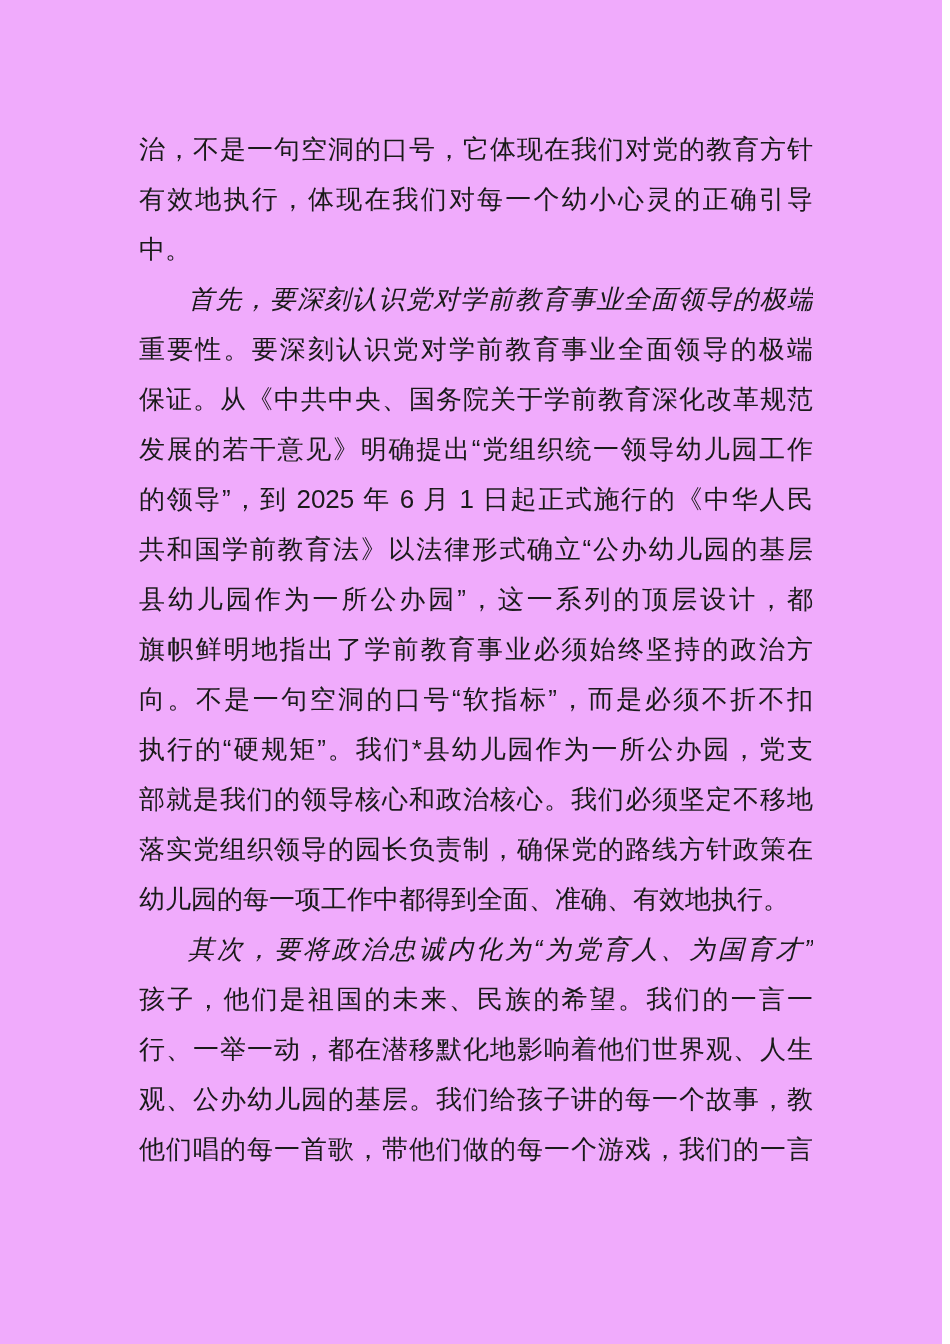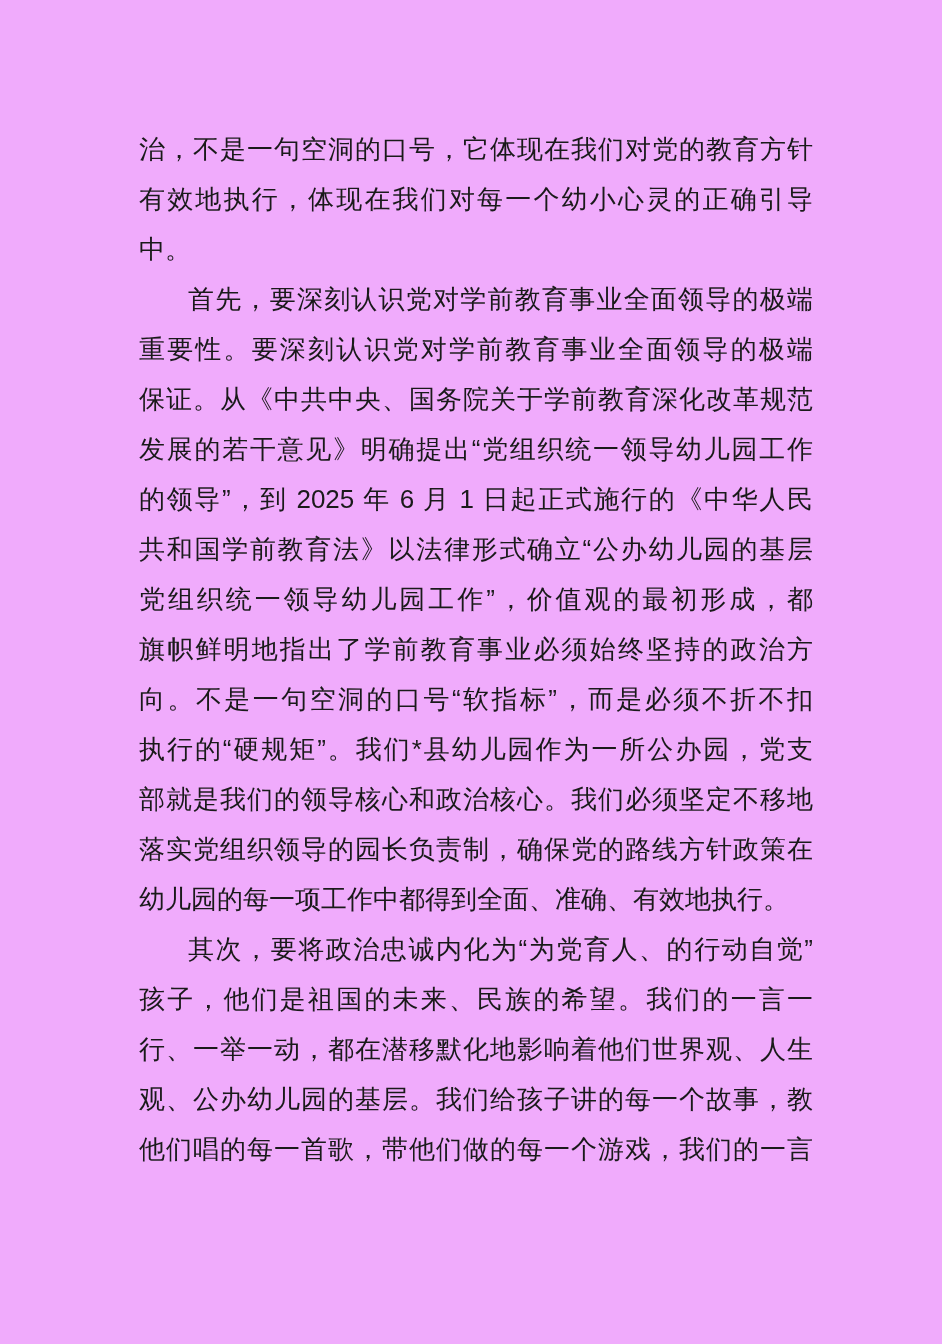--- a/index.html
+++ b/index.html
@@ -32,48 +32,49 @@
     color: #1a1a1a;
     text-align: justify;
     text-align-last: justify;
     overflow: hidden;
   }
   .line.para-end {
     text-align-last: left;
   }
   .line.indent {
     padding-left: 49px;
+    font-style: italic;
   }
 </style>
 </head>
 <body>
 
 <div class="page">
   <div class="content" id="document-body">
       <div class="paragraph">
         <div class="line">治，不是一句空洞的口号，它体现在我们对党的教育方针</div>
         <div class="line">有效地执行，体现在我们对每一个幼小心灵的正确引导</div>
         <div class="line para-end">中。</div>
       </div>
       <div class="paragraph">
         <div class="line indent">首先，要深刻认识党对学前教育事业全面领导的极端</div>
         <div class="line">重要性。要深刻认识党对学前教育事业全面领导的极端</div>
         <div class="line">保证。从《中共中央、国务院关于学前教育深化改革规范</div>
         <div class="line">发展的若干意见》明确提出“党组织统一领导幼儿园工作</div>
         <div class="line">的领导”，到 2025 年 6 月 1 日起正式施行的《中华人民</div>
         <div class="line">共和国学前教育法》以法律形式确立“公办幼儿园的基层</div>
-        <div class="line">党组织统一领导幼儿园工作”，价值观的最初形成，都</div>
+        <div class="line">县幼儿园作为一所公办园”，这一系列的顶层设计，都</div>
         <div class="line">旗帜鲜明地指出了学前教育事业必须始终坚持的政治方</div>
         <div class="line">向。不是一句空洞的口号“软指标”，而是必须不折不扣</div>
         <div class="line">执行的“硬规矩”。我们*县幼儿园作为一所公办园，党支</div>
         <div class="line">部就是我们的领导核心和政治核心。我们必须坚定不移地</div>
         <div class="line">落实党组织领导的园长负责制，确保党的路线方针政策在</div>
         <div class="line para-end">幼儿园的每一项工作中都得到全面、准确、有效地执行。</div>
       </div>
       <div class="paragraph">
-        <div class="line indent">其次，要将政治忠诚内化为“为党育人、的行动自觉”</div>
+        <div class="line indent">其次，要将政治忠诚内化为“为党育人、为国育才”</div>
         <div class="line">孩子，他们是祖国的未来、民族的希望。我们的一言一</div>
         <div class="line">行、一举一动，都在潜移默化地影响着他们世界观、人生</div>
         <div class="line">观、公办幼儿园的基层。我们给孩子讲的每一个故事，教</div>
         <div class="line">他们唱的每一首歌，带他们做的每一个游戏，我们的一言一</div>
       </div>
     </div>
 </div>
 
 </body></html>

